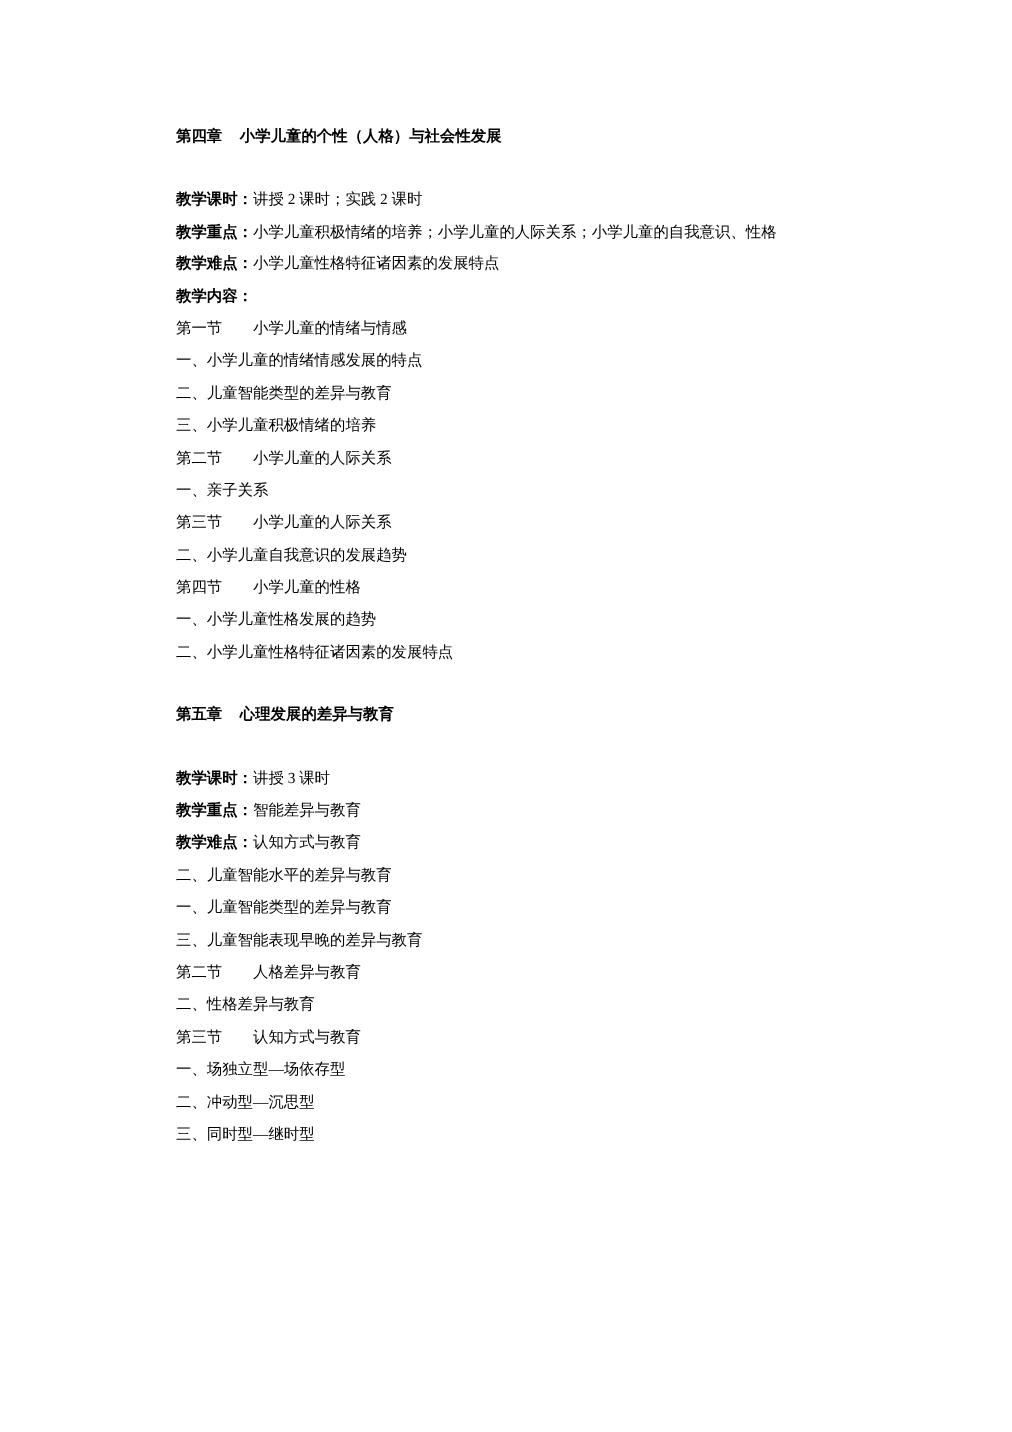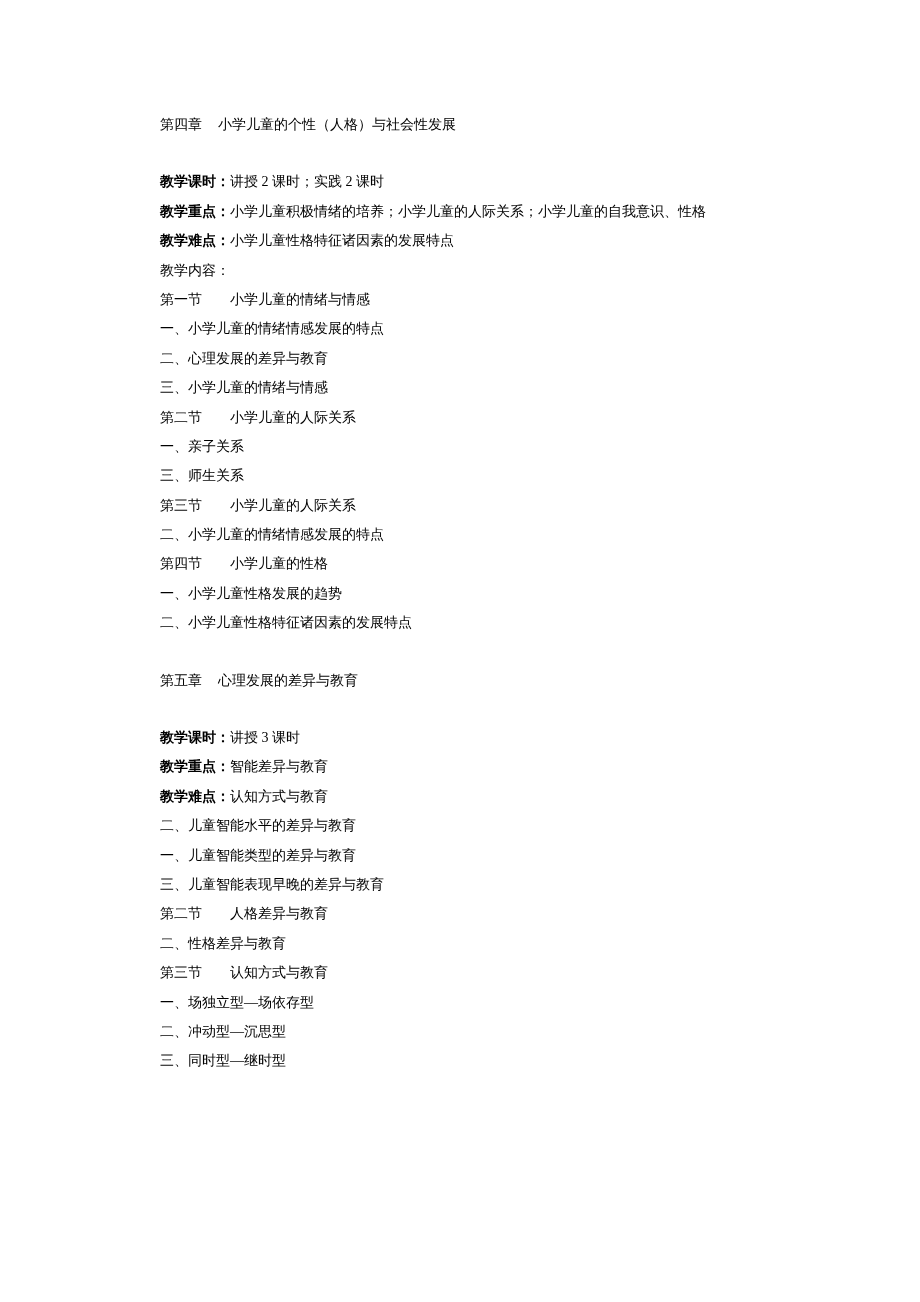--- a/index.html
+++ b/index.html
@@ -10,28 +10,28 @@
     body {
       background: #ffffff;
       font-family: "SimSun", "宋体", serif;
       font-size: 14px;
       color: #000;
       width: 920px;
       padding: 110px 160px 80px 160px;
       line-height: 2.1;
     }
     .chapter-title {
-      font-weight: normal;
+      font-weight: bold;
       margin-bottom: 28px;
     }
     .block {
       margin-bottom: 28px;
     }
     .bold {
-      font-weight: normal;
+      font-weight: bold;
     }
     .line {
       display: block;
     }
     .inline-label {
       font-weight: bold;
     }
     .gap-after {
       display: inline-block;
       width: 28px;
@@ -49,29 +49,28 @@
 </div>
 
 <div class="block">
   <span class="line"><span class="inline-label">教学课时：</span><span>讲授 2 课时；实践 2 课时</span></span>
   <span class="line"><span class="inline-label">教学重点：</span><span>小学儿童积极情绪的培养；小学儿童的人际关系；小学儿童的自我意识、性格</span></span>
   <span class="line"><span class="inline-label">教学难点：</span><span>小学儿童性格特征诸因素的发展特点</span></span>
   <span class="line bold">教学内容：</span>
 
   <span class="line"><span>第一节</span><span class="gap-after"></span><span>小学儿童的情绪与情感</span></span>
   <span class="line">一、小学儿童的情绪情感发展的特点</span>
-  <span class="line">二、心理发展的差异与教育</span>
-  <span class="line">三、小学儿童的情绪与情感</span>
+  <span class="line">二、儿童智能类型的差异与教育</span>
+  <span class="line">三、小学儿童积极情绪的培养</span>
 
   <span class="line"><span>第二节</span><span class="gap-after"></span><span>小学儿童的人际关系</span></span>
   <span class="line">一、亲子关系</span>
-  <span class="line">三、师生关系</span>
 
   <span class="line"><span>第三节</span><span class="gap-after"></span><span>小学儿童的人际关系</span></span>
-  <span class="line">二、小学儿童的情绪情感发展的特点</span>
+  <span class="line">二、小学儿童自我意识的发展趋势</span>
 
   <span class="line"><span>第四节</span><span class="gap-after"></span><span>小学儿童的性格</span></span>
   <span class="line">一、小学儿童性格发展的趋势</span>
   <span class="line">二、小学儿童性格特征诸因素的发展特点</span>
 </div>
 
 <div class="chapter-title">
   <span>第五章</span><span class="small-gap-after"></span><span>心理发展的差异与教育</span>
 </div>
 

